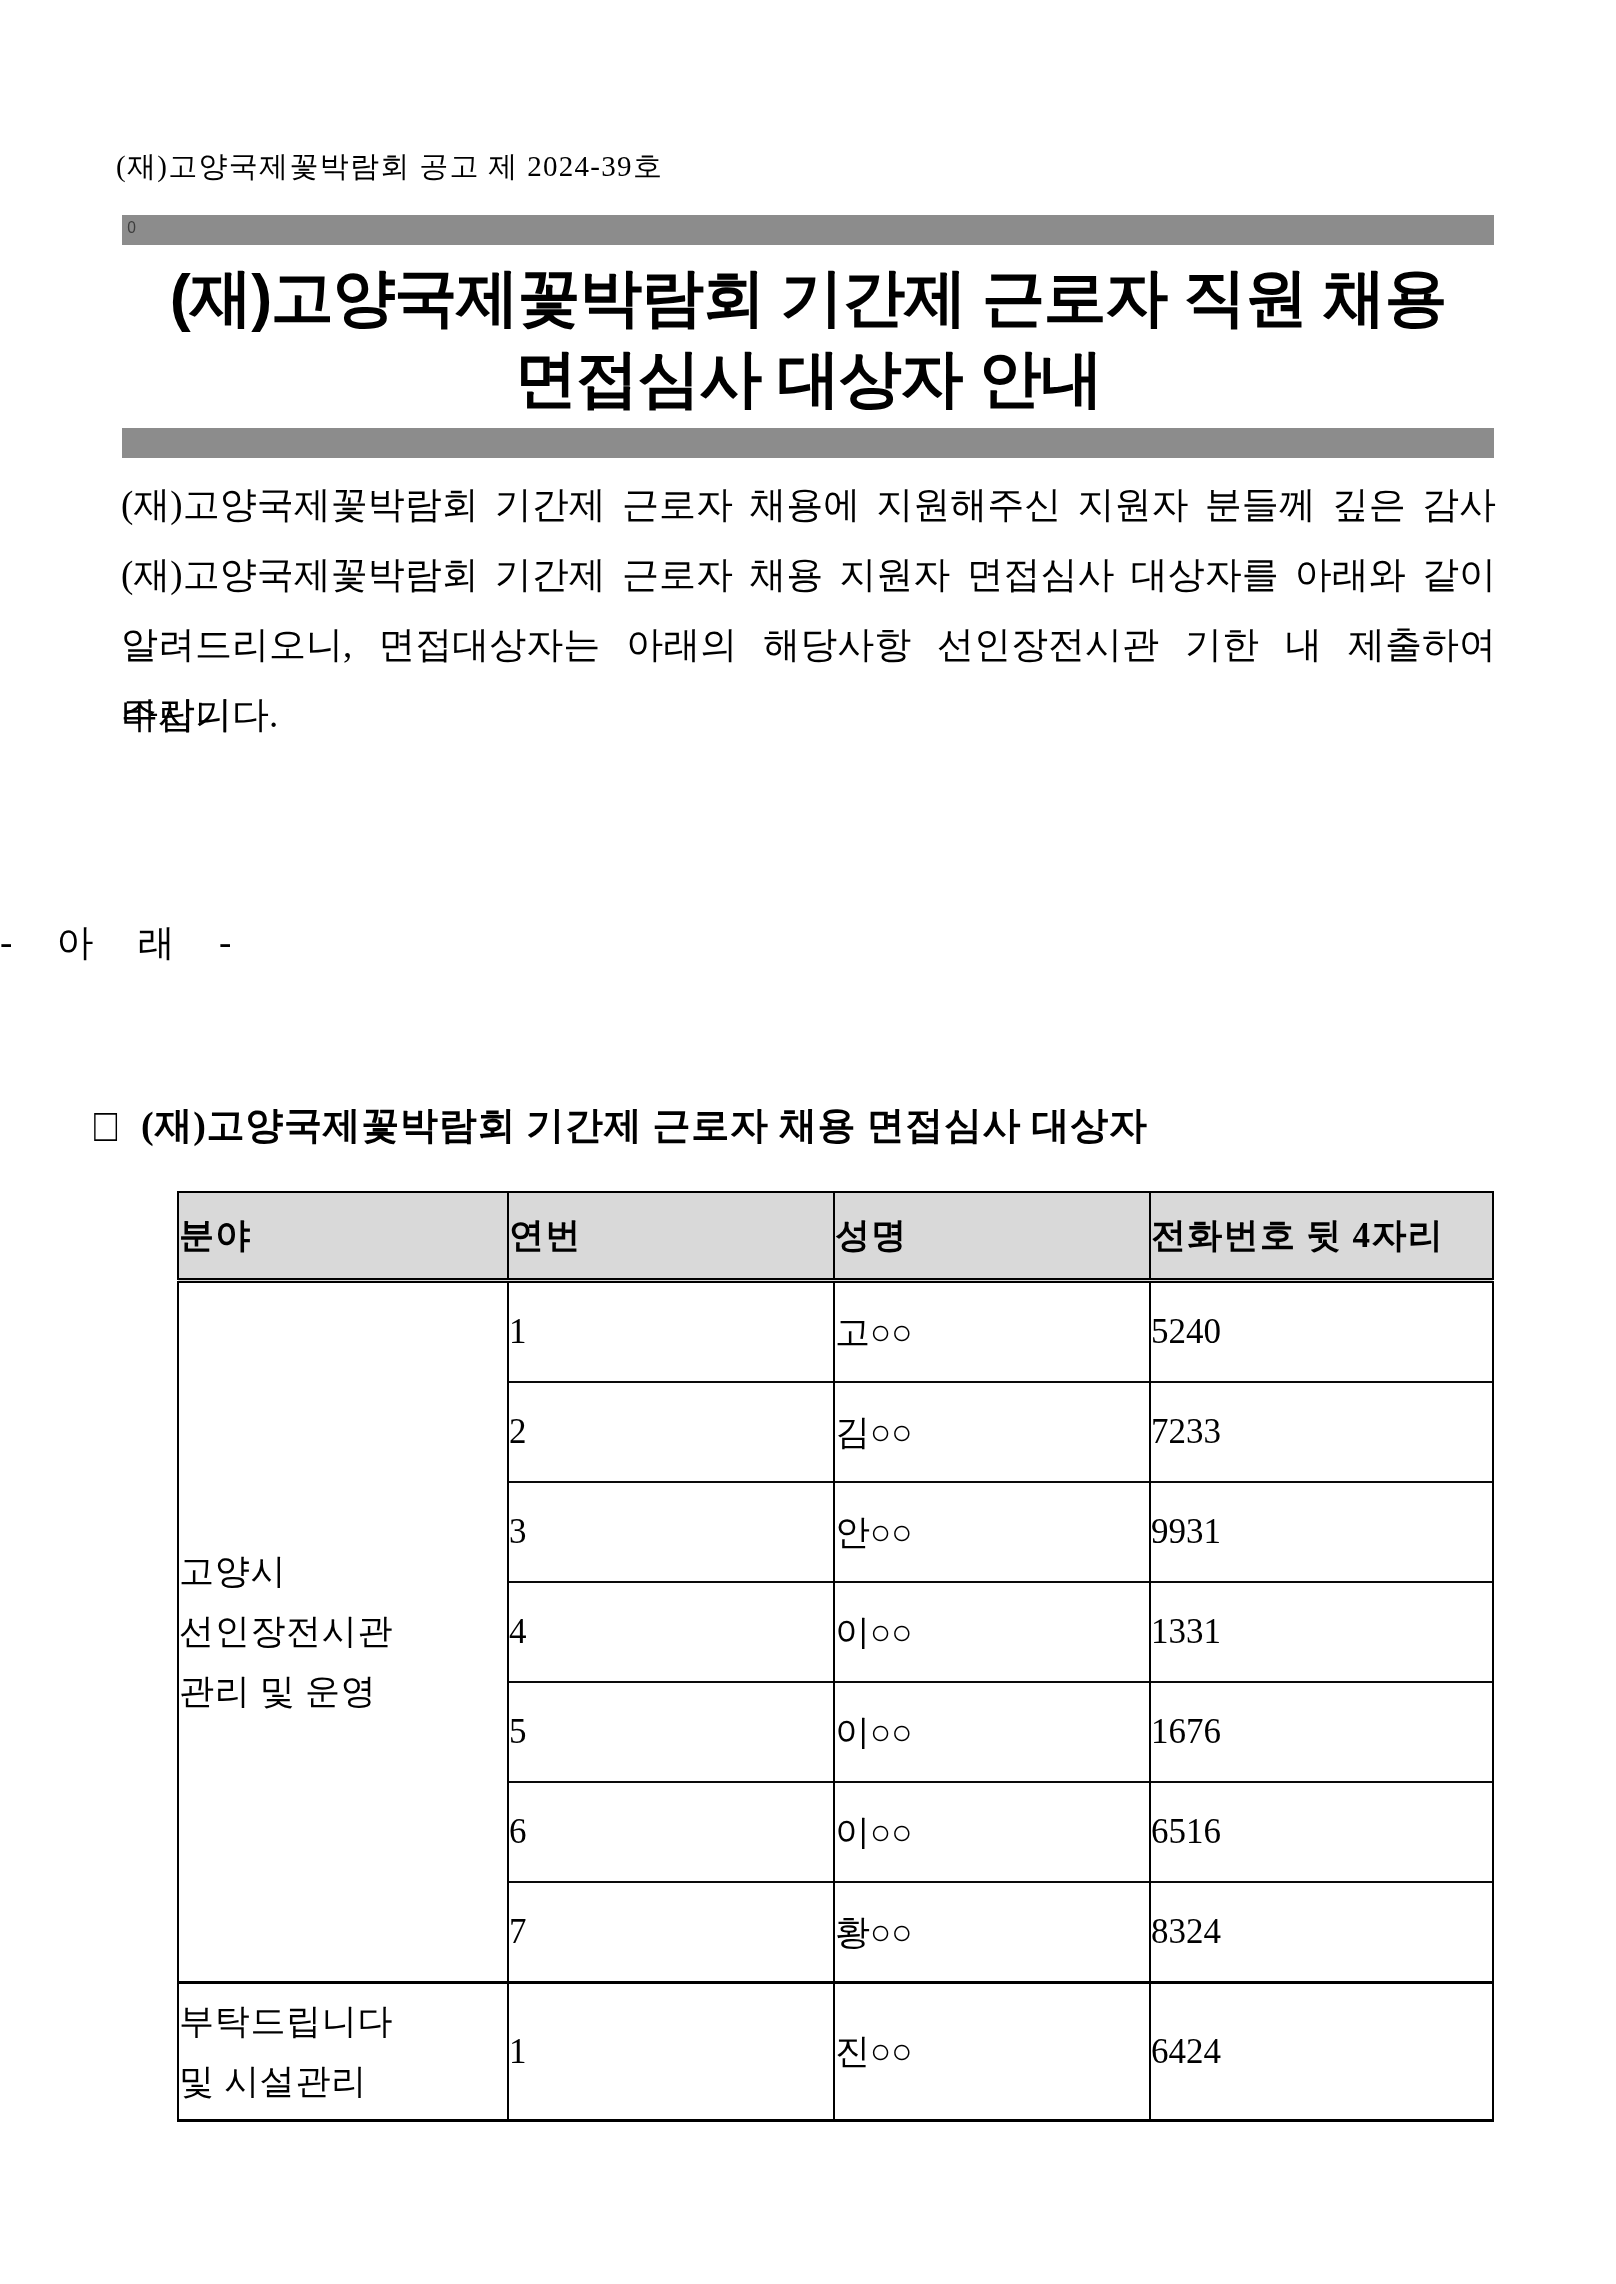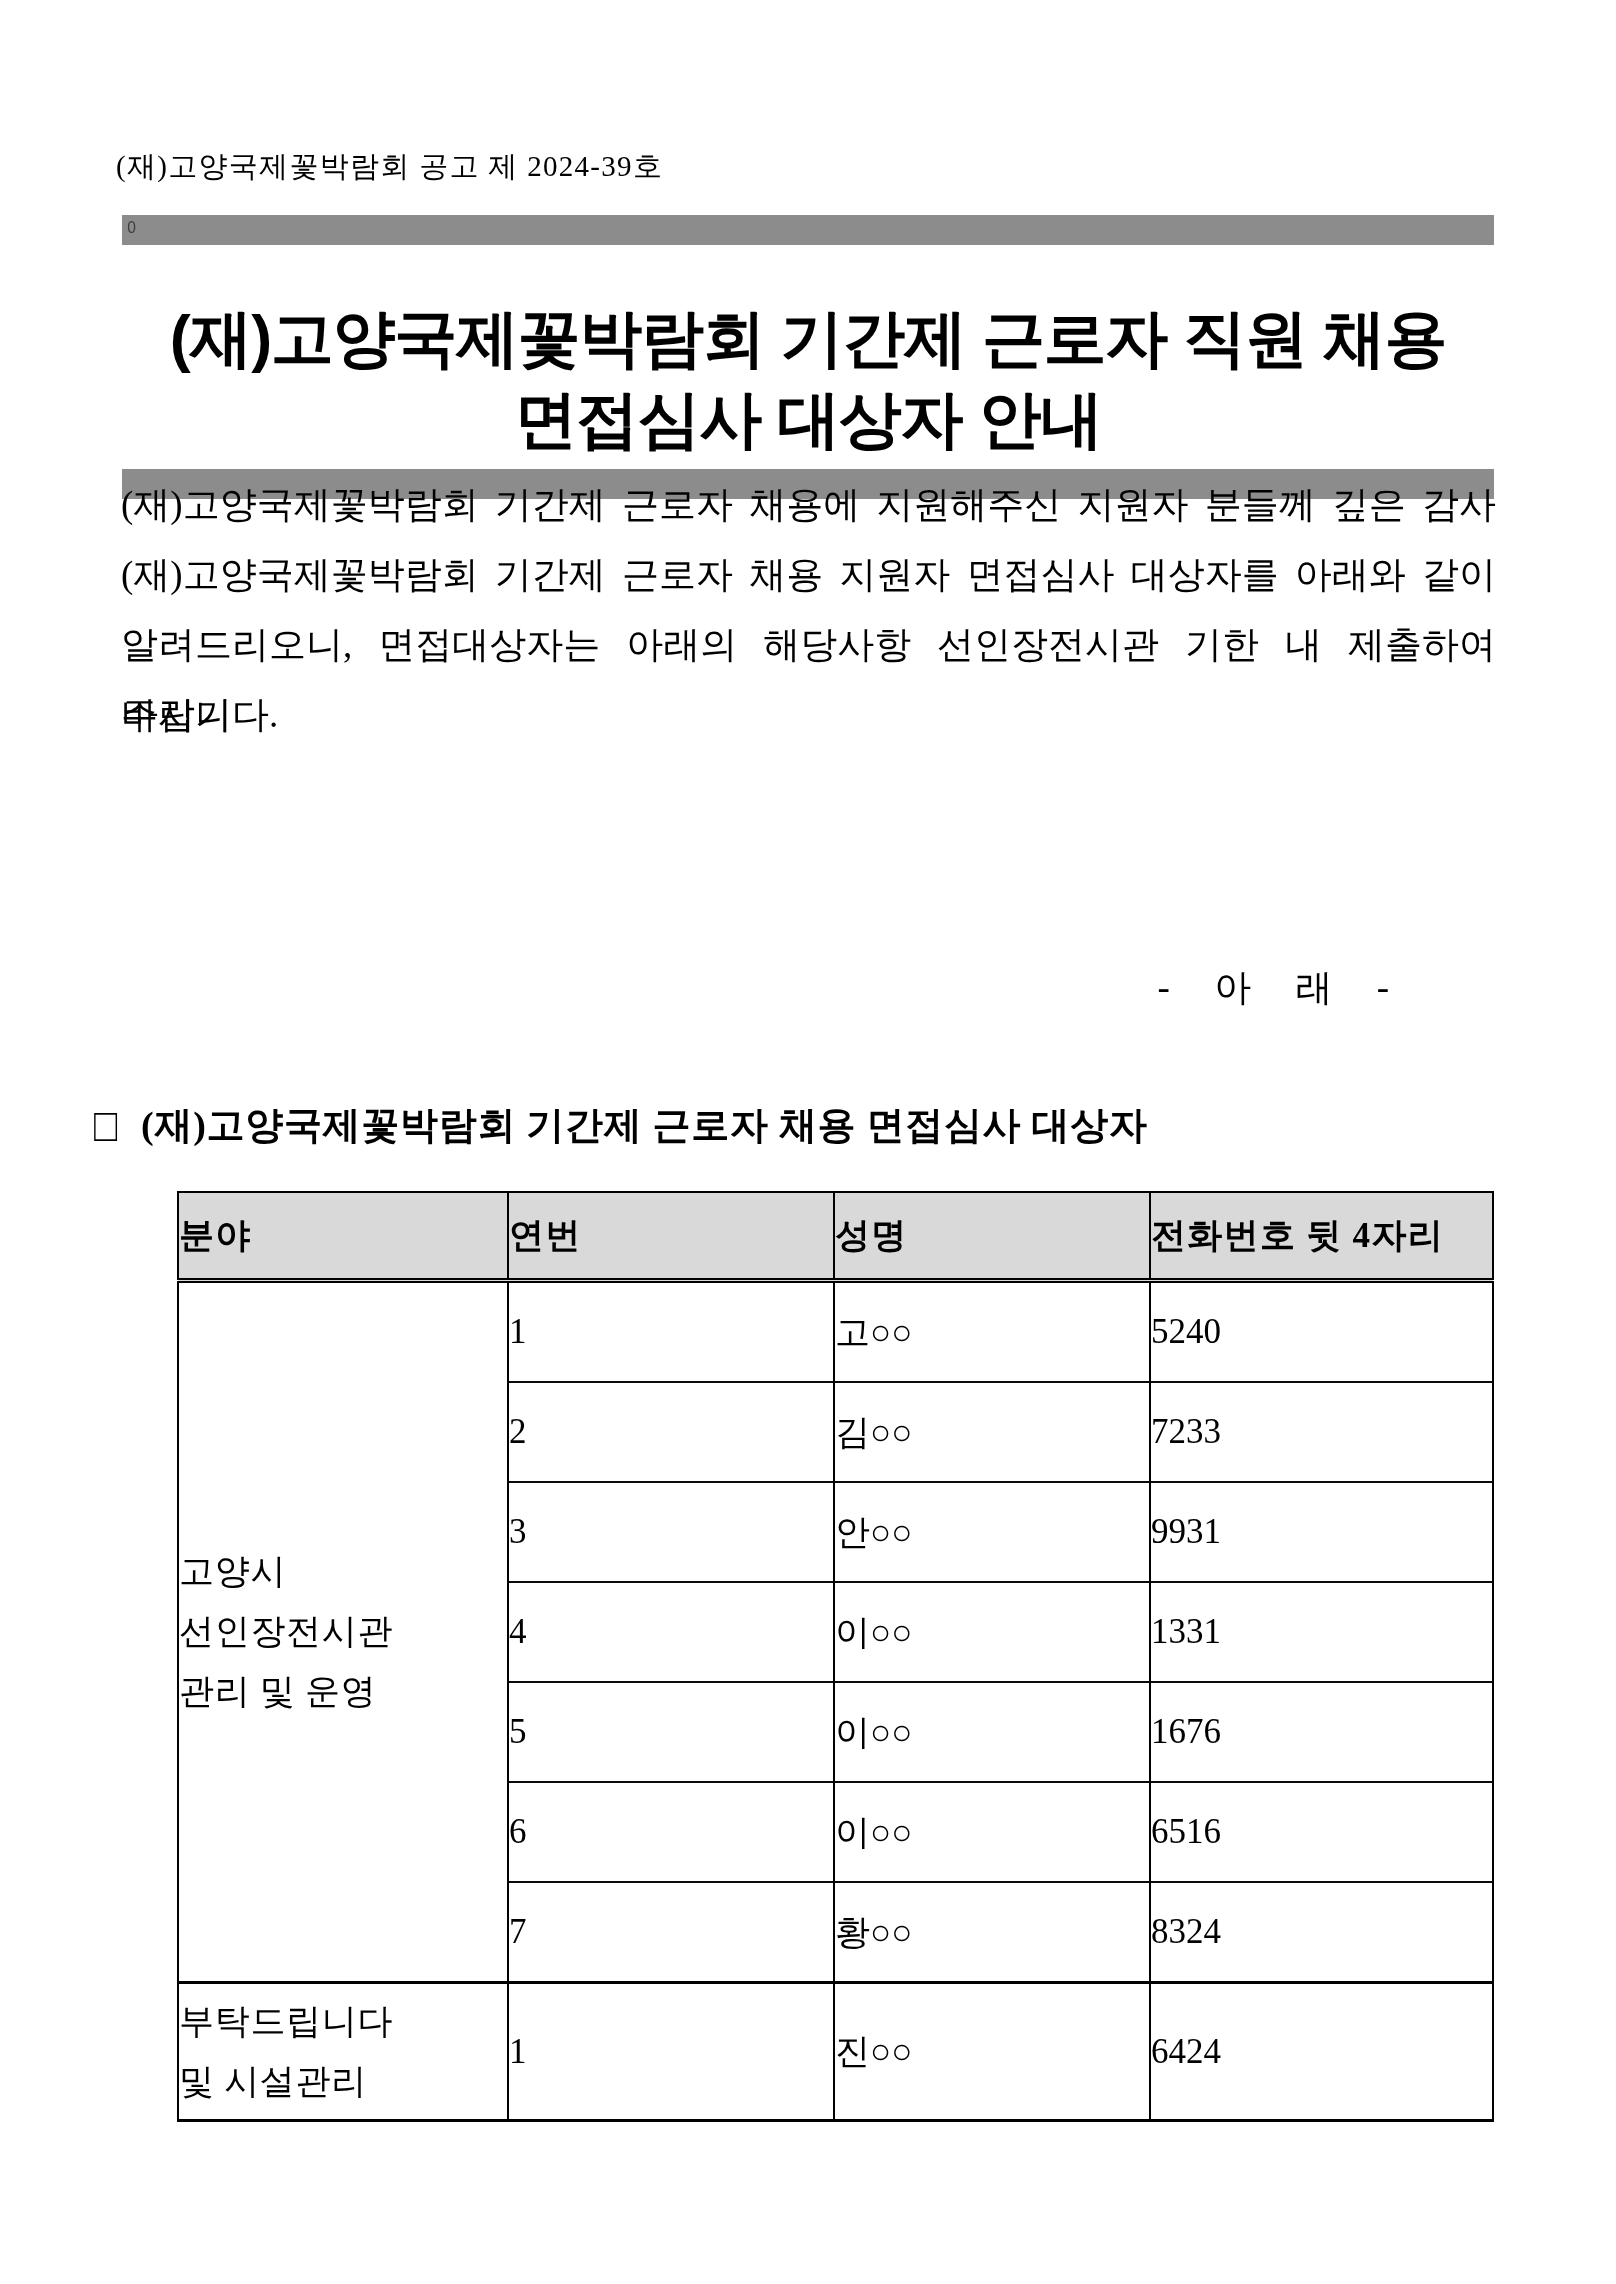--- a/index.html
+++ b/index.html
@@ -42,21 +42,20 @@
     position: absolute;
     left: 5.2px;
     top: 5.2px;
     font-size: 15.6px;
     color: #3d3d3d;
     font-family: "Liberation Sans", sans-serif;
     line-height: 1;
   }
   .title-lines {
     padding: 11.7px 0 9px 0;
-    margin-top: 41px;
   }
   .title-line {
     text-align: center;
     font-family: "Liberation Sans", "DejaVu Sans", sans-serif;
     font-weight: 700;
     font-size: 63px;
     line-height: 81px;
     letter-spacing: -1.3px;
     white-space: nowrap;
   }
@@ -81,25 +80,24 @@
     text-align: left;
     text-align-last: left;
   }
 
   
   .divider {
     position: absolute;
     left: 0;
     top: 918px;
     width: 1398px;
-    text-align: right;
+    text-align: left;
     font-size: 37px;
     letter-spacing: 9px;
     word-spacing: 17px;
-    margin-top: 45px;
   }
 
   
   .section-header {
     position: absolute;
     left: 94px;
     top: 1100px;
     font-size: 38px;
     font-weight: 600;
     letter-spacing: 0.7px;

